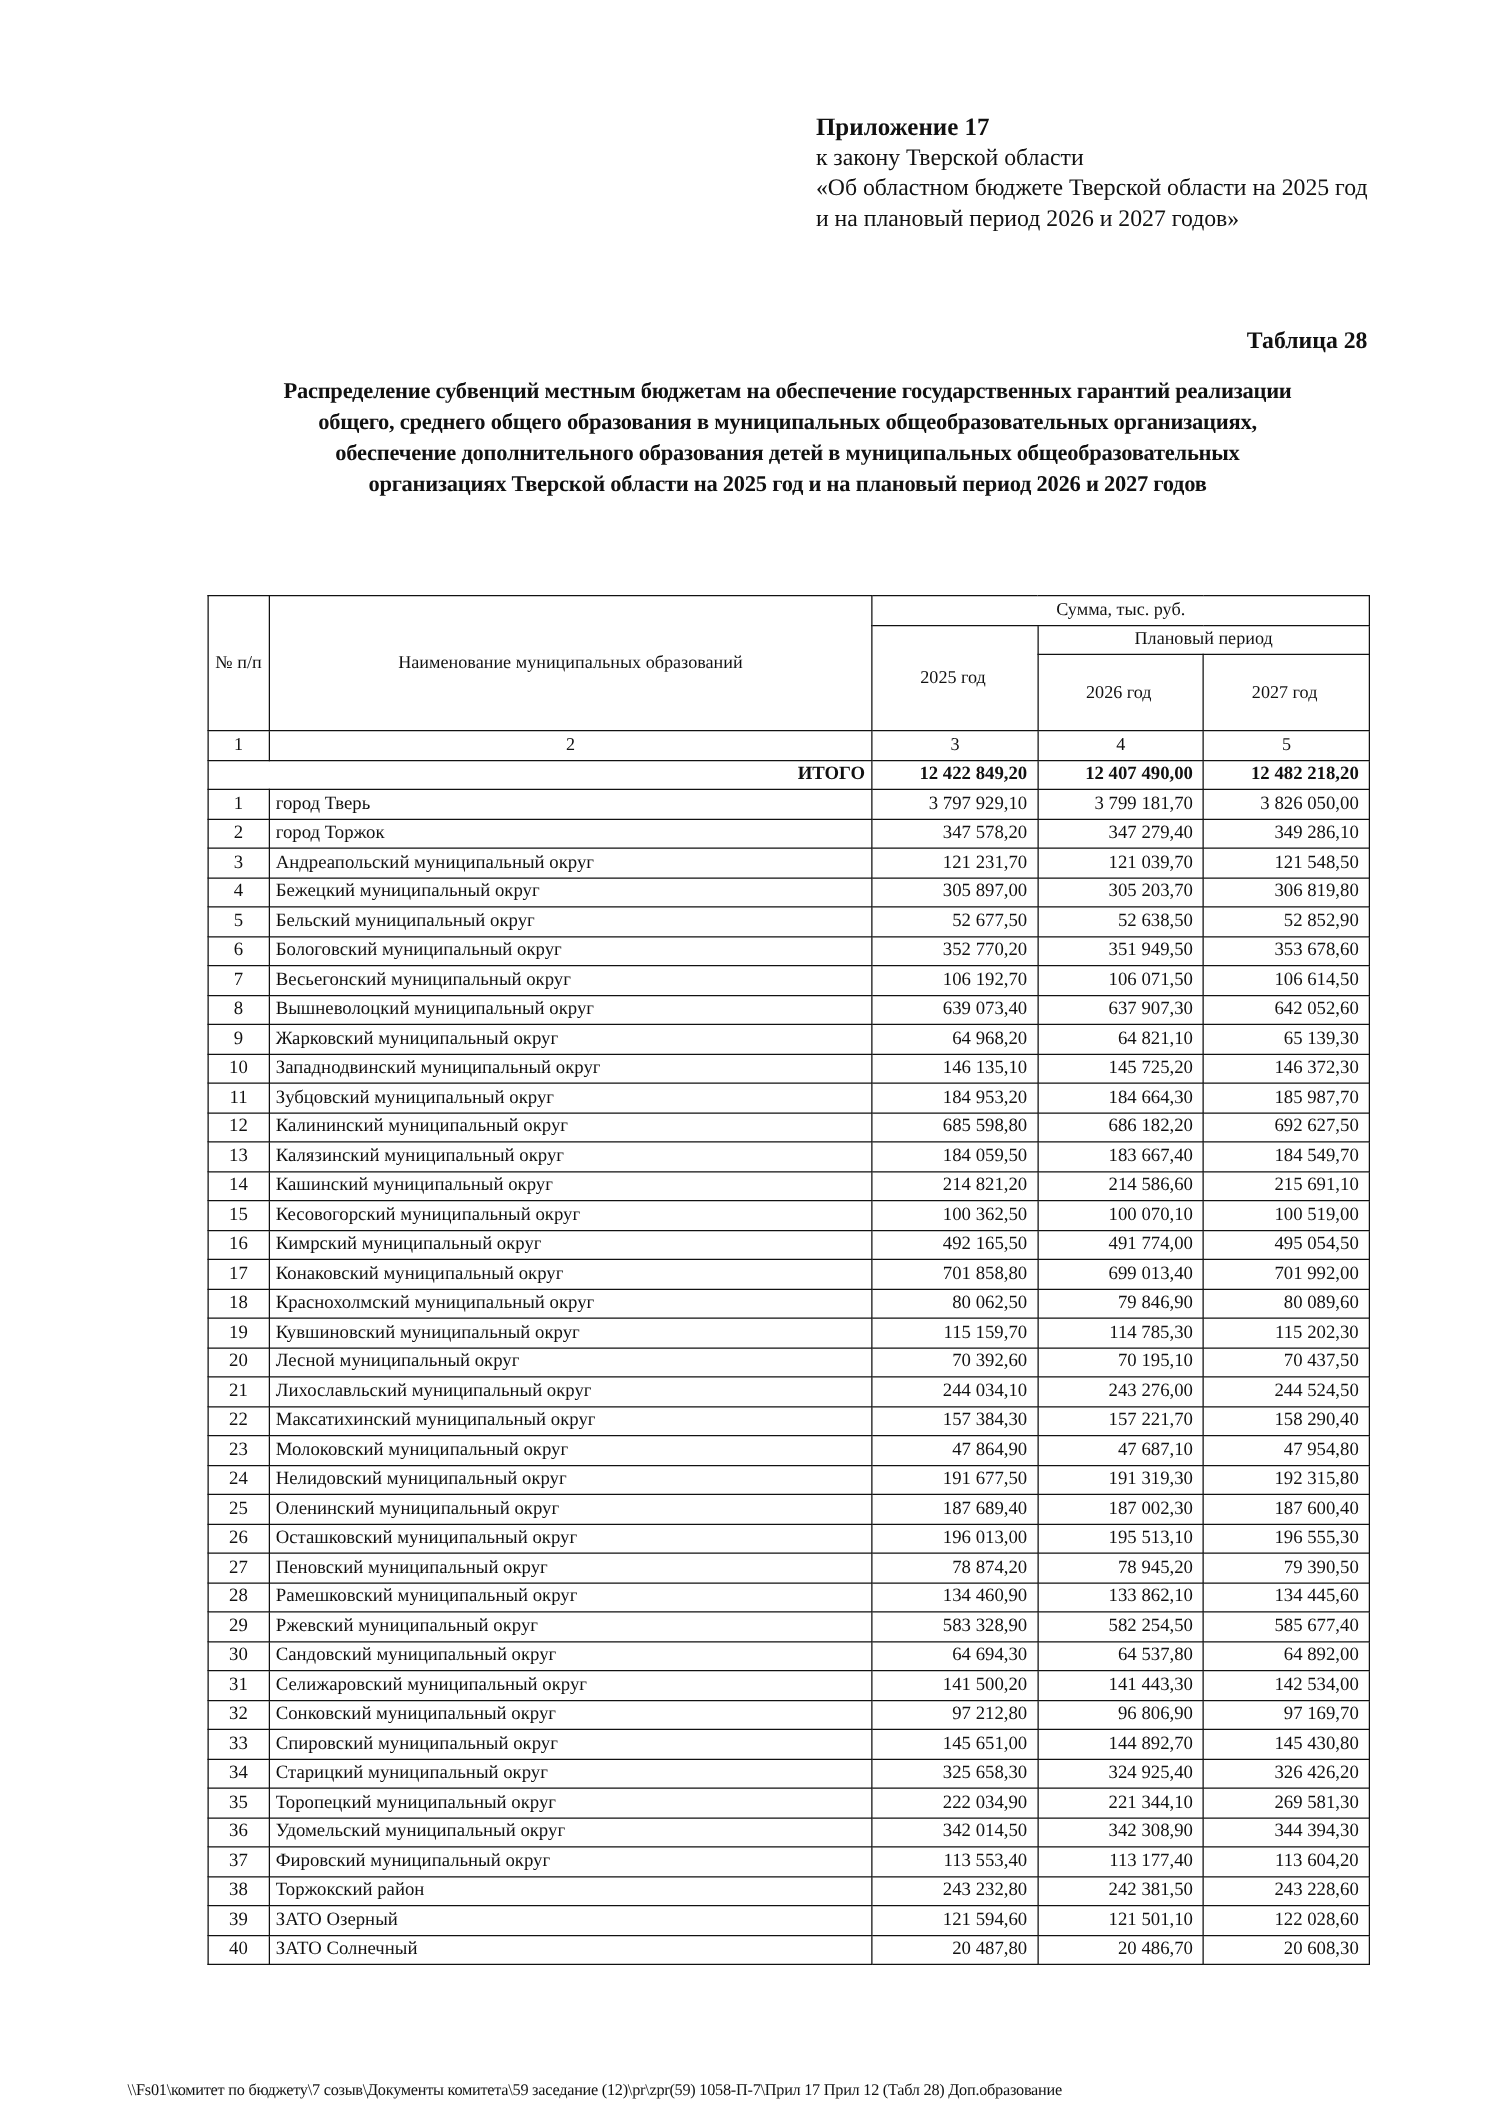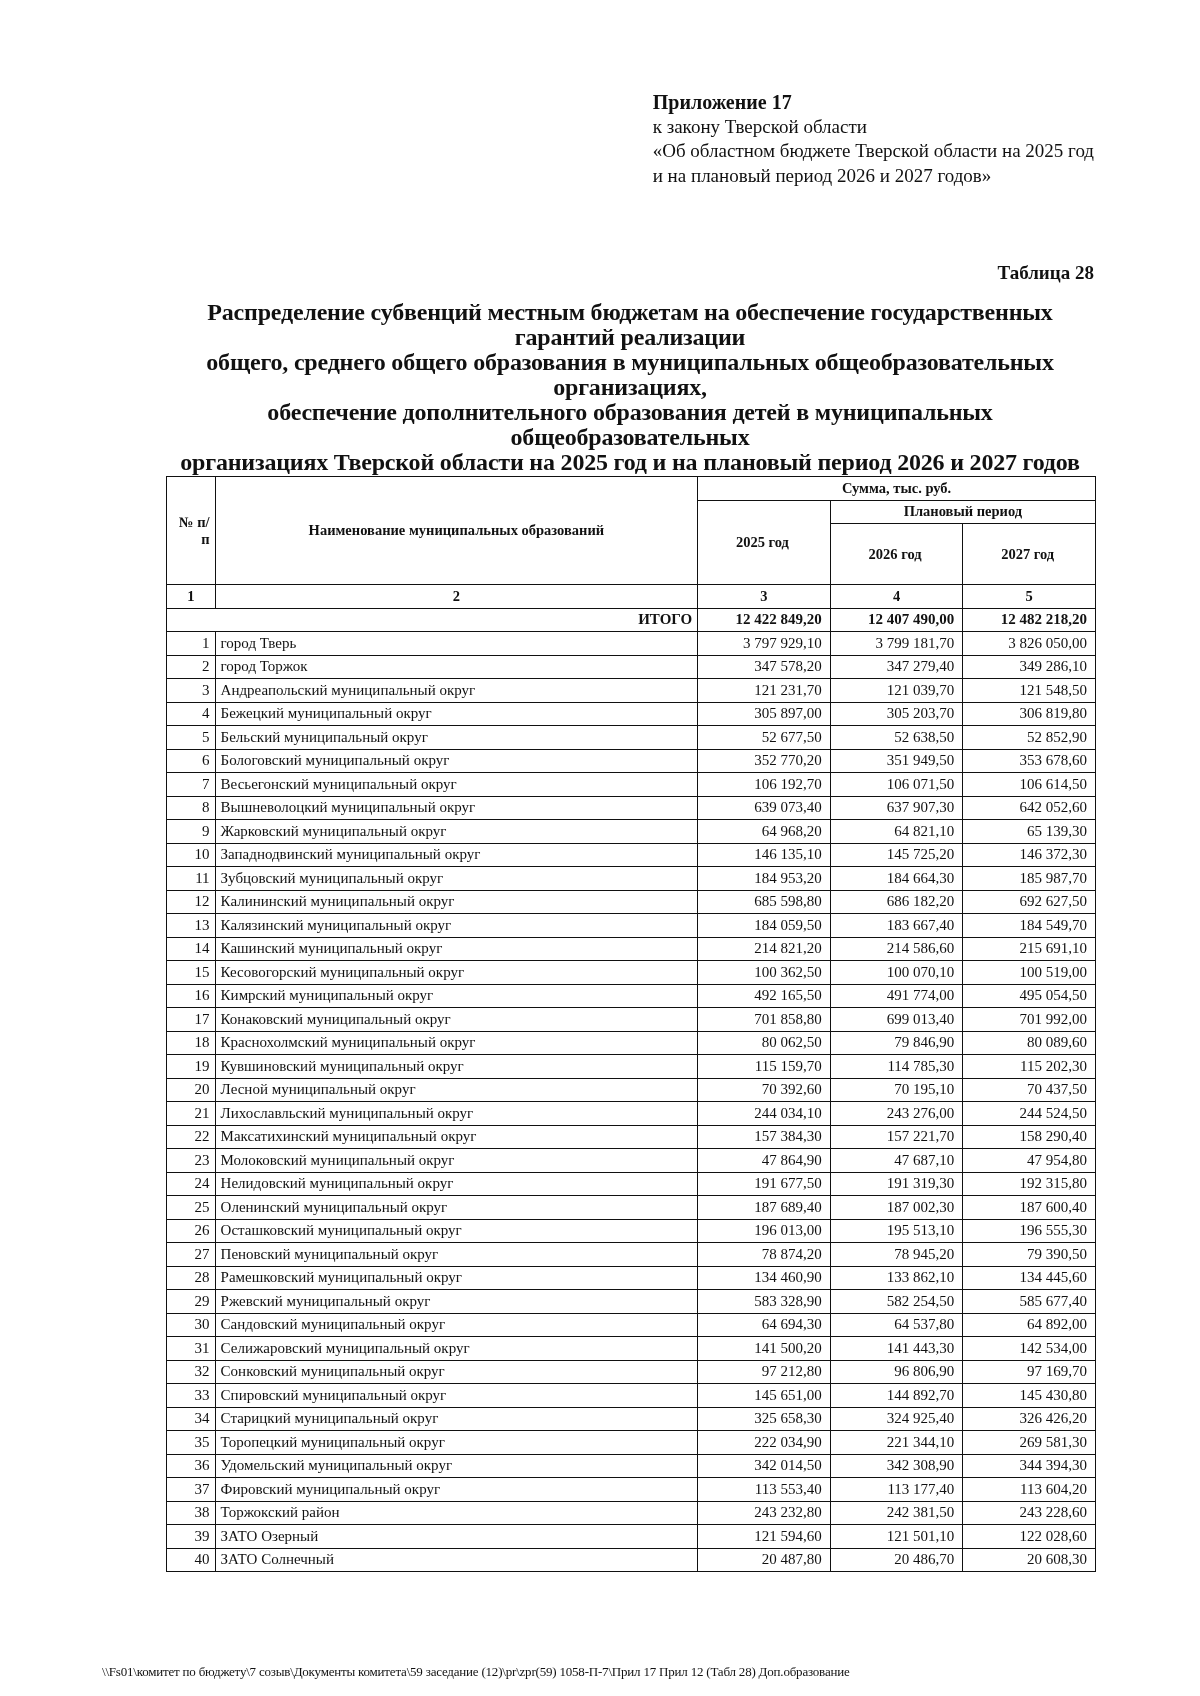--- a/index.html
+++ b/index.html
@@ -2,26 +2,26 @@
 <html><head>
 <meta charset="utf-8">
 <style>
   html, body { margin:0; padding:0; background:#ffffff; }
   body { width:1200px; height:1696px; position:relative; overflow:hidden;
          font-family:"Liberation Serif", "DejaVu Serif", serif; color:#111; }
   .annex { position:absolute; right:106px; top:90px; text-align:left; font-size:19px; line-height:24.5px; }
   .annex .title { font-weight:bold; font-size:20px; }
   .table-num { position:absolute; right:106px; top:262px; font-weight:bold; font-size:19px; }
   .doc-title { position:absolute; left:165px; width:930px; top:300px; text-align:center;
-               font-weight:bold; font-size:24px; line-height:25px; letter-spacing:-0.2px; }
+               font-weight:bold; font-size:18px; line-height:25px; letter-spacing:-0.2px; }
   table.data { position:absolute; left:166px; top:476px; width:930px; border-collapse:collapse;
                font-size:15px; }
   table.data td, table.data th { border:1.5px solid #111; padding:0 5px; height:22.5px; }
-  table.data th { font-weight:bold; font-size:14.5px; }
-  .col-num { width:38px; text-align:right; }
+  table.data th { font-weight:normal; font-size:14.5px; }
+  .col-num { width:38px; text-align:center; }
   .col-name { width:478px; text-align:left; }
   .col-v { width:120px; text-align:right; padding-right:8px !important; }
   .hdr-tall { height:60px !important; }
   .center { text-align:center !important; }
   .bold { font-weight:bold; }
   .total-label { text-align:right; font-weight:bold; }
   .footer { position:absolute; left:102px; top:1664px; font-size:13px; letter-spacing:-0.2px; }
 </style>
 </head>
 <body>

